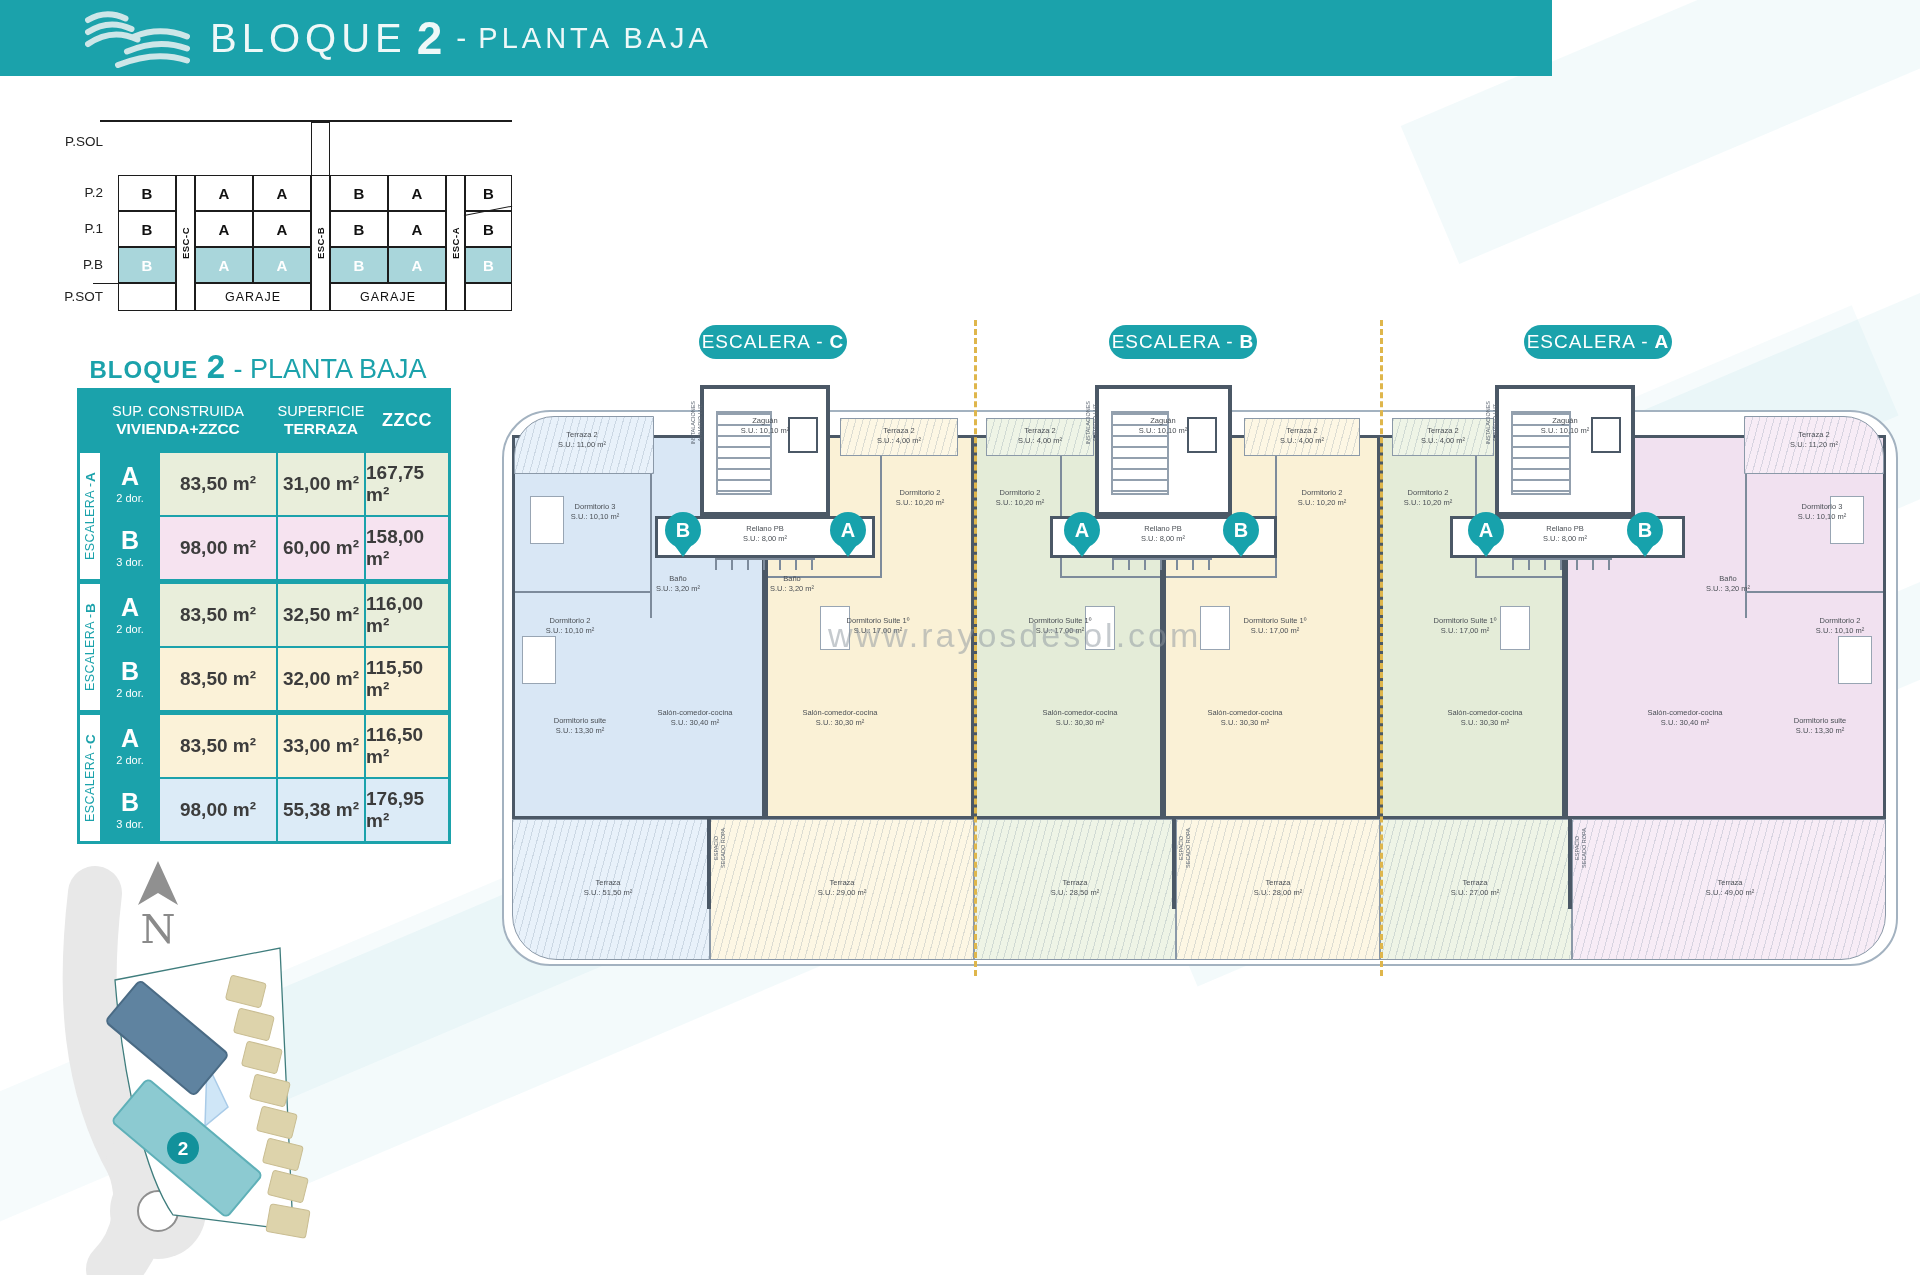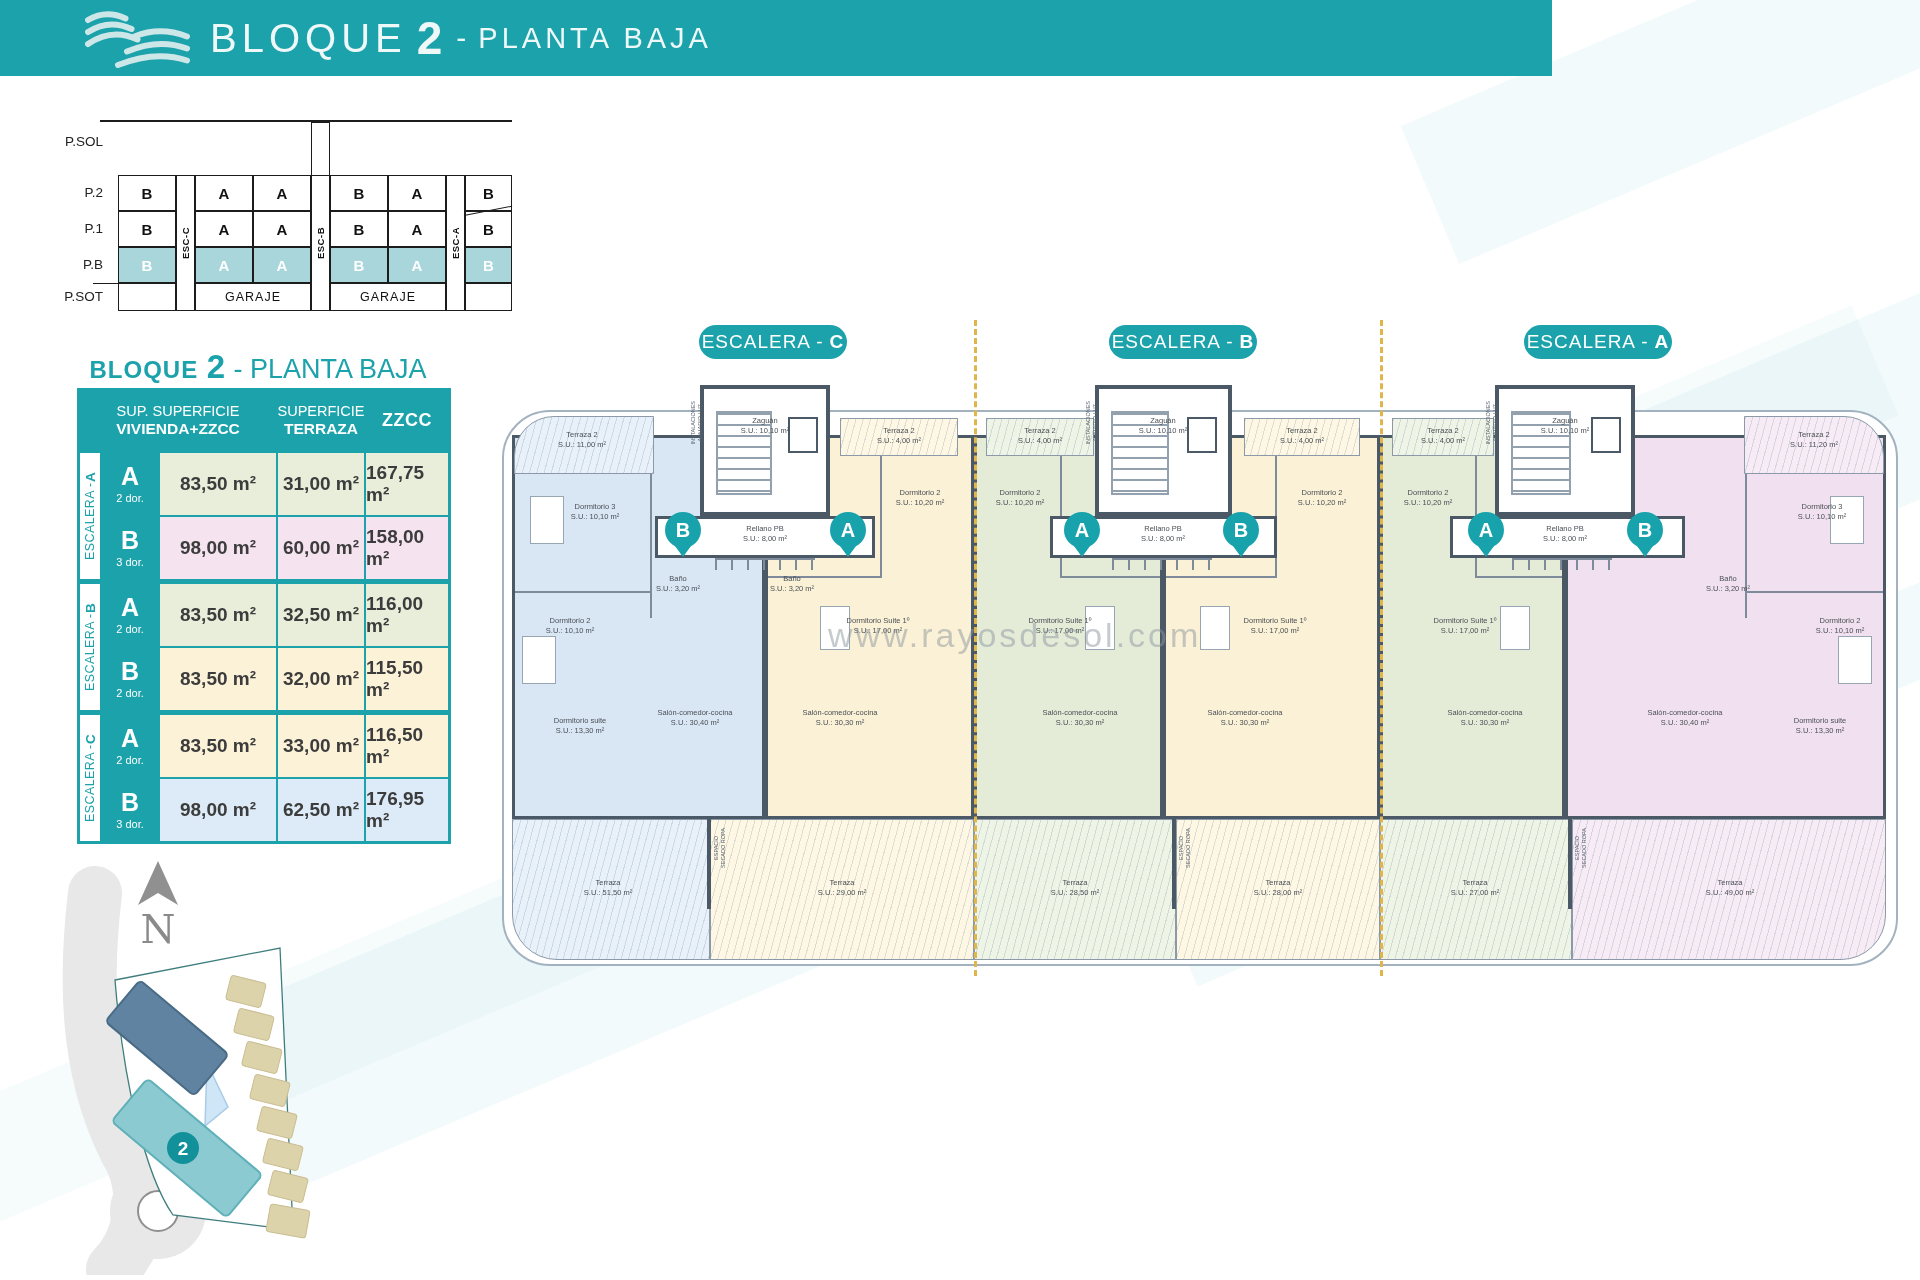--- a/index.html
+++ b/index.html
@@ -159,21 +159,21 @@
 </div>
 
 <div class="ttitle">
   <span class="b1">BLOQUE</span>
   <span class="b2">2</span>
   <span class="b3">- PLANTA BAJA</span>
 </div>
 <div class="stable">
 
   <div class="hcell" style="grid-column:1/4;">
-    <span class="l1">SUP. SUPERFICIE</span>
+    <span class="l1">SUP. CONSTRUIDA</span>
     <span class="l2">VIVIENDA+ZZCC</span>
   </div>
   <div class="hcell">
     <span class="l1">SUPERFICIE</span>
     <span class="l2">TERRAZA</span>
   </div>
   <div class="hcell">
     <span class="lt">ZZCC</span>
   </div>
 
@@ -226,21 +226,21 @@
     <span class="ad">2 dor.</span>
   </div>
   <div class="vcell bg-cream">83,50 m²</div>
   <div class="vcell bg-cream">33,00 m²</div>
   <div class="vcell bg-cream">116,50 m²</div>
   <div class="abadge">
     <span class="al">B</span>
     <span class="ad">3 dor.</span>
   </div>
   <div class="vcell bg-blue">98,00 m²</div>
-  <div class="vcell bg-blue">62,50 m²</div>
+  <div class="vcell bg-blue">55,38 m²</div>
   <div class="vcell bg-blue">176,95 m²</div>
 </div>
 
 <div class="plan">
 
   <div class="pill" style="left:199px;top:9px;width:148px;">
     <span>ESCALERA -</span>
     <span class="pl">C</span>
   </div>
   <div class="pill" style="left:609px;top:9px;width:148px;">

